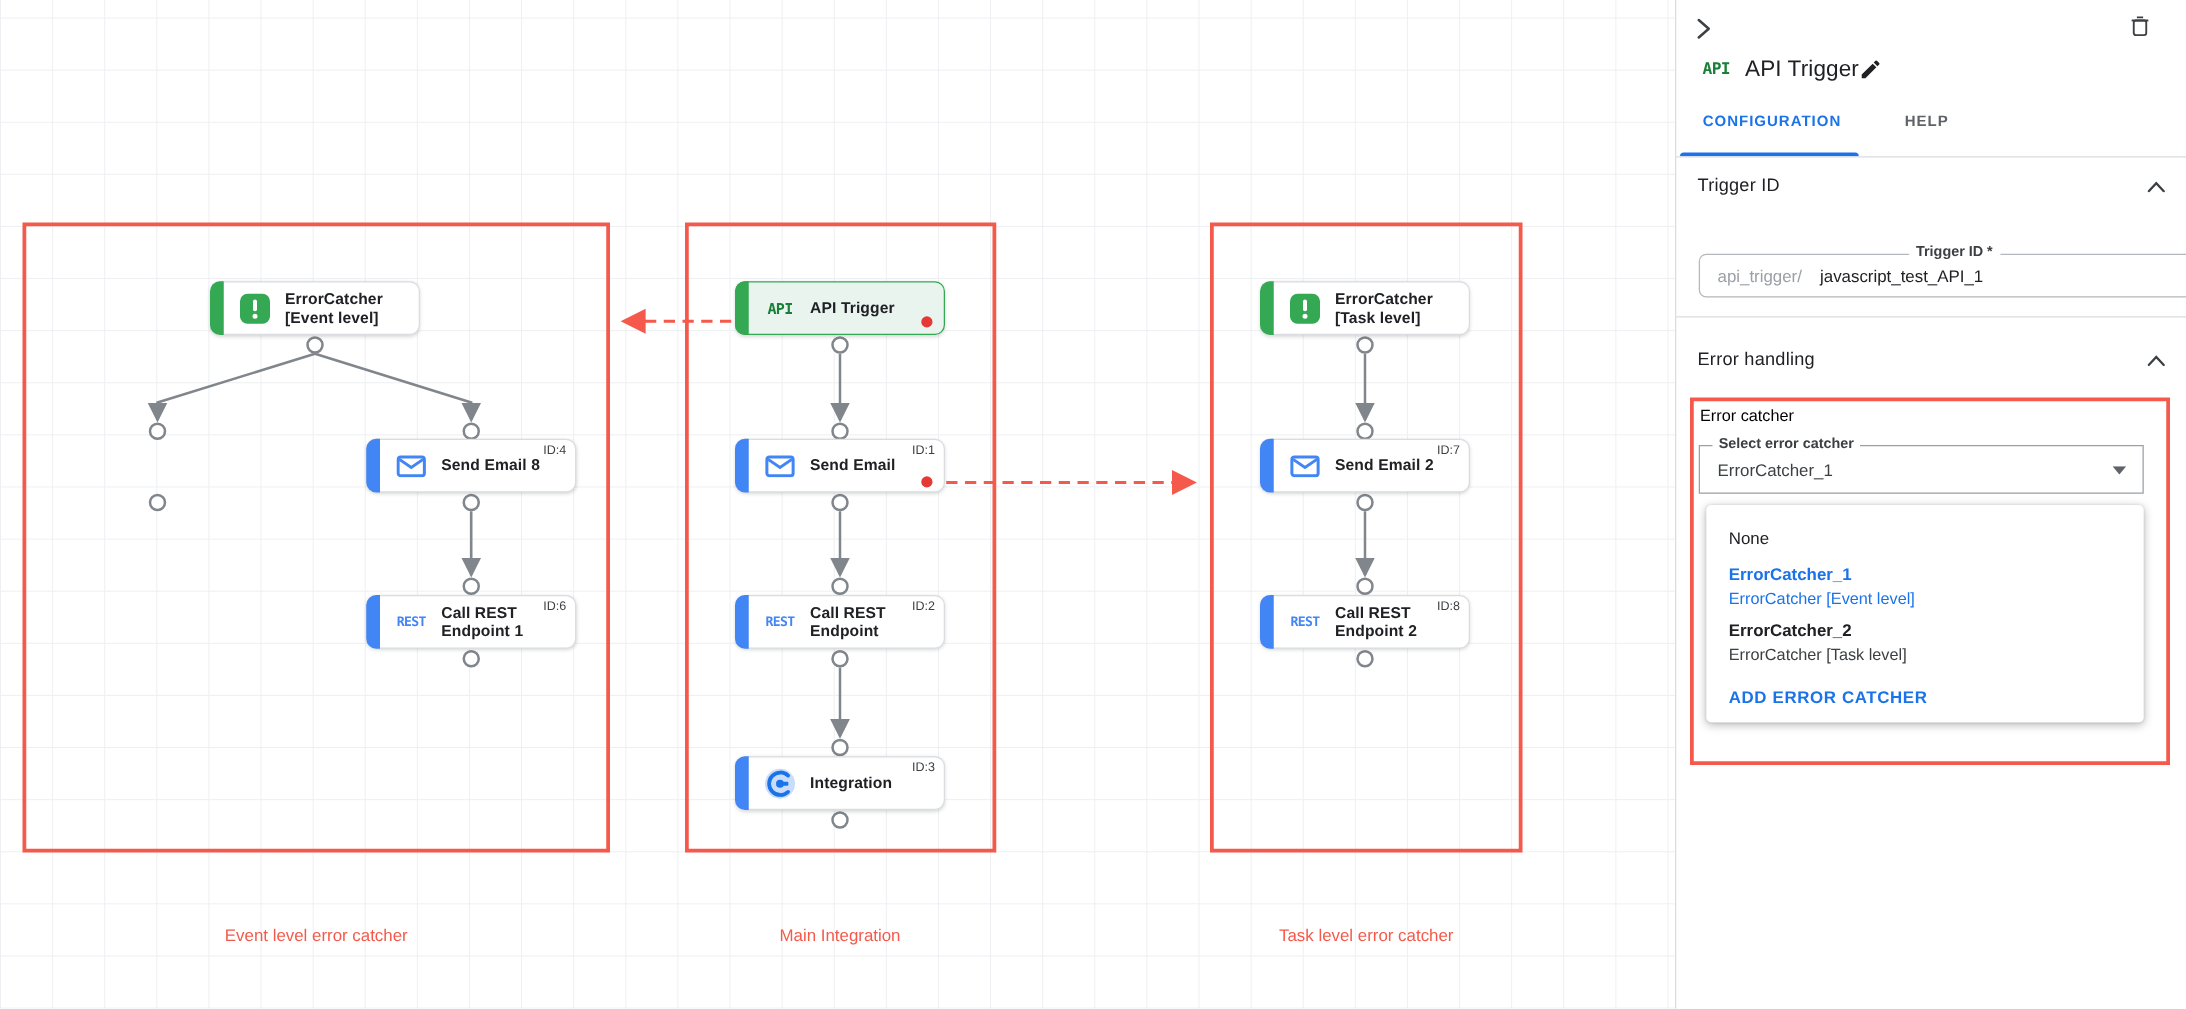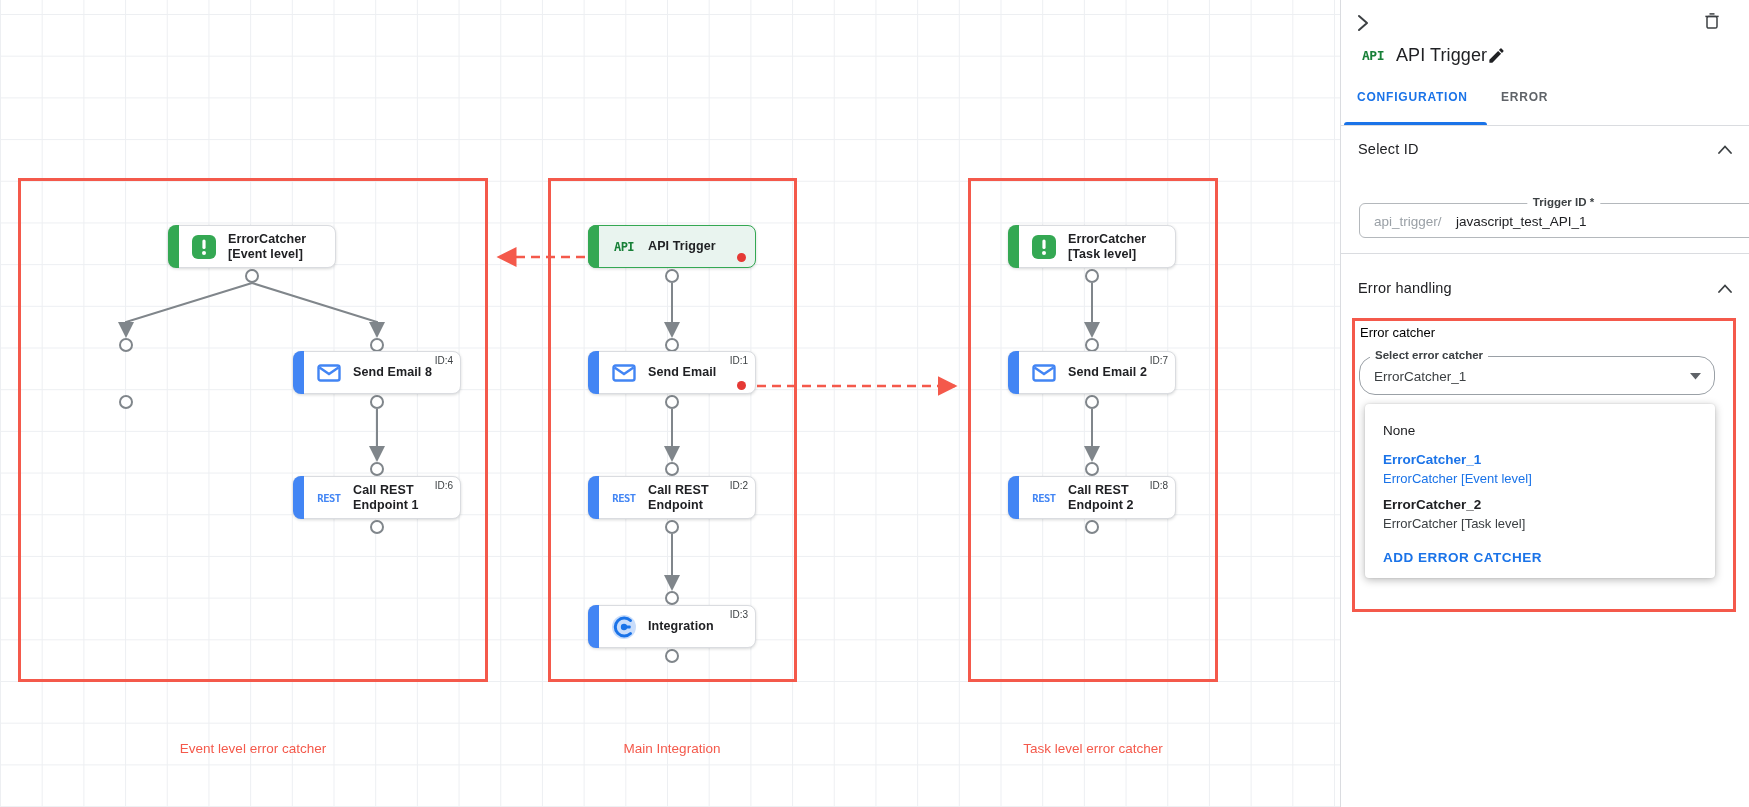--- a/index.html
+++ b/index.html
@@ -37,21 +37,21 @@
   .txt-icon{font-family:"DejaVu Sans Mono","Liberation Mono",monospace;font-weight:bold;letter-spacing:-.5px}
   .api-txt{font-size:12px;color:#188038}
   .rest-txt{font-size:10.5px;color:var(--blue)}
   .err-dot{position:absolute;width:9px;height:9px;border-radius:50%;background:#e53935;z-index:4}
 
   
   .panel{position:absolute;left:1340px;top:0;width:409px;height:807px;background:#fff;border-left:1px solid var(--border)}
   .p-abs{position:absolute}
   .icon-btn{cursor:pointer;display:flex;align-items:center;justify-content:center}
   .panel-title{font-size:18px;color:var(--ink);letter-spacing:.1px}
-  .tab{font-size:12px;font-weight:bold;letter-spacing:.8px;text-align:left;cursor:pointer}
+  .tab{font-size:12px;font-weight:bold;letter-spacing:.8px;text-align:right;cursor:pointer}
   .tab.active{color:var(--link)}
   .tab.idle{color:var(--ink3)}
   .tab-underline{background:var(--link);border-radius:3px 3px 0 0}
   .hline{background:var(--border);height:1px;left:0;right:0;position:absolute}
   .section-h{font-size:14.5px;color:var(--ink);letter-spacing:.2px}
   .field{border:1px solid #b4b8bc;border-radius:6px;background:#fff}
   .field .flabel{position:absolute;top:-8px;background:#fff;padding:0 6px;font-size:11.5px;font-weight:bold;color:var(--ink2);white-space:nowrap}
   .field .fvalue{position:absolute;top:50%;transform:translateY(-50%);font-size:13.5px;white-space:nowrap}
   .panel-red{border:3px solid var(--red)}
   .menu{background:#fff;border-radius:4px;box-shadow:0 2px 8px rgba(0,0,0,.28),0 0 2px rgba(0,0,0,.12);padding:10px 0 0 18px;z-index:5}
@@ -262,25 +262,25 @@
 
     <div class="p-abs txt-icon api-txt" style="left:21px;top:48px;font-size:13px">API</div>
     <div class="p-abs panel-title" style="left:55px;top:45px">API Trigger</div>
     <div class="p-abs icon-btn" style="left:146px;top:46px">
       <svg width="19" height="19" viewBox="0 0 24 24">
           <path fill="#202124" d="M3 17.25V21h3.75L17.8 9.94l-3.75-3.75L3 17.25zM20.7 7.04c.39-.39.39-1.02 0-1.41l-2.34-2.34a.996.996 0 0 0-1.41 0l-1.83 1.83 3.75 3.75 1.83-1.83z"></path>
         </svg>
     </div>
 
     <div class="p-abs tab active" style="left:16px;top:90px;width:116px">CONFIGURATION</div>
-    <div class="p-abs tab idle" style="left:160px;top:90px;width:58px">ERROR</div>
+    <div class="p-abs tab idle" style="left:160px;top:90px;width:58px">HELP</div>
     <div class="p-abs tab-underline" style="left:3px;top:122px;width:143px;height:3px"></div>
     <div class="hline" style="top:125px"></div>
 
-    <div class="p-abs section-h" style="left:17px;top:141px">Select ID</div>
+    <div class="p-abs section-h" style="left:17px;top:141px">Trigger ID</div>
     <div class="p-abs icon-btn" style="left:377px;top:145px">
       <svg width="14" height="9">
           <path d="M1 8 L7 1.5 L13 8" fill="none" stroke="#3c4043" stroke-width="1.8" stroke-linecap="round"></path>
         </svg>
     </div>
 
     <div class="p-abs field" style="left:18px;top:203px;width:409px;height:35px">
       <span class="flabel" style="left:50%;transform:translateX(-50%)">Trigger ID *</span>
       <span class="fvalue" style="left:14px;color:#9aa0a6">api_trigger/</span>
       <span class="fvalue" style="left:96px;color:#202124">javascript_test_API_1</span>
@@ -292,21 +292,21 @@
     <div class="p-abs icon-btn" style="left:377px;top:284px">
       <svg width="14" height="9">
           <path d="M1 8 L7 1.5 L13 8" fill="none" stroke="#3c4043" stroke-width="1.8" stroke-linecap="round"></path>
         </svg>
     </div>
 
     <div class="p-abs panel-red" style="left:11px;top:318px;width:384px;height:294px"></div>
 
     <div class="p-abs" style="left:19px;top:325px;font-size:13px;color:#000000">Error catcher</div>
 
-    <div class="p-abs field" style="left:18px;top:356px;width:356px;height:39px;border-color:#9aa0a6;border-radius:16px">
+    <div class="p-abs field" style="left:18px;top:356px;width:356px;height:39px;border-color:#9aa0a6;border-radius:0">
       <span class="flabel" style="left:10px;padding:0 5px">Select error catcher</span>
       <span class="fvalue" style="left:14px;color:#3c4043">ErrorCatcher_1</span>
       <span class="p-abs icon-btn" style="right:13px;top:16px">
         <svg width="11" height="7">
             <path d="M0 0 L11 0 L5.5 6.5 z" fill="#5f6368"></path>
           </svg>
       </span>
     </div>
 
     <div class="p-abs menu" style="left:24px;top:404px;width:350px;height:174px">

